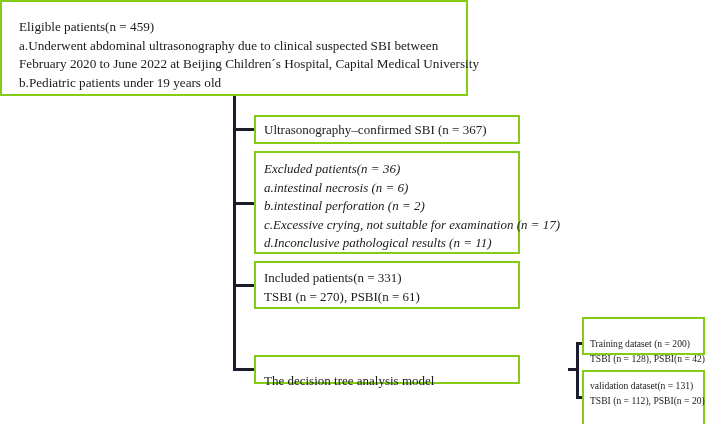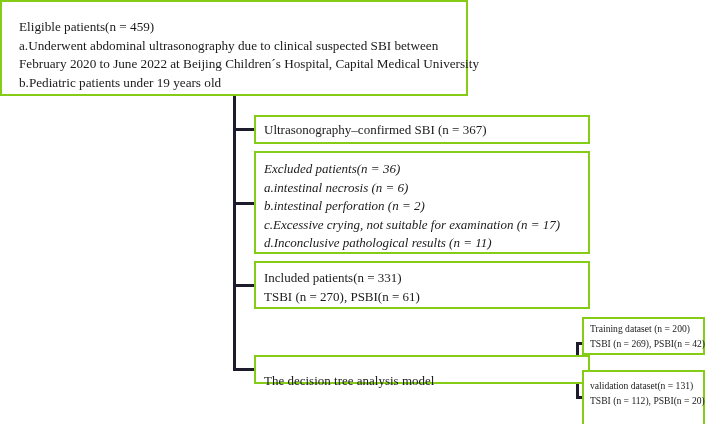--- a/index.html
+++ b/index.html
@@ -2,27 +2,27 @@
 <html><head>
 <meta charset="utf-8">
 <style>
   html, body { margin:0; padding:0; background:#ffffff; }
   body { width:709px; height:424px; position:relative; overflow:hidden;
          font-family:"Liberation Serif", "DejaVu Serif", serif; color:#1a1a1a; }
   .box { position:absolute; box-sizing:border-box; border:2px solid #84cc16; background:#fff; }
   .line { position:absolute; background:#1c1c2c; }
   .txt { display:block; white-space:nowrap; }
   #top { left:0; top:0; width:468px; height:96px; border-width:2.5px; padding:16px 0 0 17px; font-size:13.2px; line-height:18.5px; }
-  .mid { left:254px; width:336px; padding-left:8px; font-size:13px; line-height:18.5px; }
+  .mid { left:254px; width:266px; padding-left:8px; font-size:13px; line-height:18.5px; }
   #b1 { top:115px; height:29px; padding-top:4px; }
   #b2 { top:151px; height:103px; padding-top:7px;font-style:italic; }
   #b3 { top:261px; height:48px; padding-top:6px; }
   #b4 { top:355px; height:29px; padding-top:15px; }
   .rt { left:582px; width:123px; padding-left:6px; font-size:9.6px; line-height:14.5px; }
-  #r1 { top:317px; height:38px; padding-top:3px; }
+  #r1 { top:317px; height:38px; padding-top:18px; }
   #r2 { top:370px; height:71px; padding-top:7px; }
 </style>
 </head>
 <body>
 
 <div class="line" style="left:233px; top:95px; width:3px; height:275px;"></div>
 <div class="line" style="left:233px; top:128px; width:21px; height:2.5px;"></div>
 <div class="line" style="left:233px; top:202px; width:21px; height:2.5px;"></div>
 <div class="line" style="left:233px; top:284px; width:21px; height:2.5px;"></div>
 <div class="line" style="left:233px; top:368px; width:21px; height:2.5px;"></div>
@@ -54,19 +54,19 @@
   <span class="txt">Included patients(n = 331)</span>
   <span class="txt">TSBI (n = 270), PSBI(n = 61)</span>
 </div>
 
 <div class="box mid" id="b4">
   <span class="txt">The decision tree analysis model</span>
 </div>
 
 <div class="box rt" id="r1">
   <span class="txt">Training dataset (n = 200)</span>
-  <span class="txt">TSBI (n = 269), PSBI(n = 42)</span>
+  <span class="txt">TSBI (n = 128), PSBI(n = 42)</span>
 </div>
 
 <div class="box rt" id="r2">
   <span class="txt">validation dataset(n = 131)</span>
   <span class="txt">TSBI (n = 112), PSBI(n = 20)</span>
 </div>
 
 </body></html>

